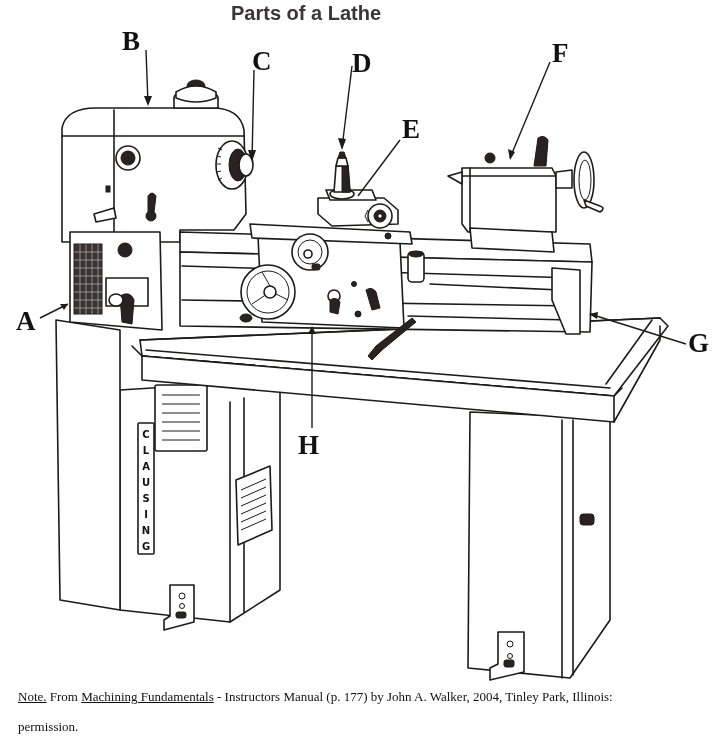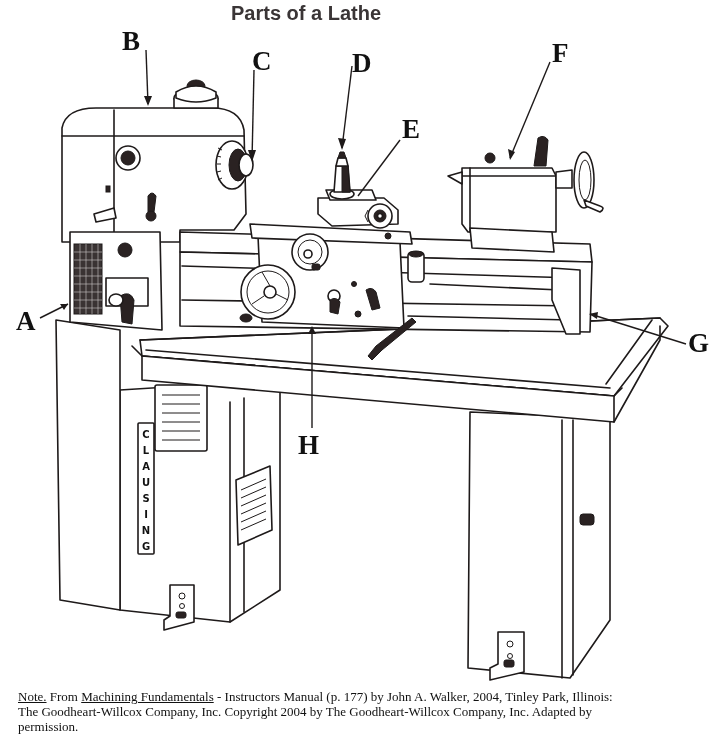--- a/index.html
+++ b/index.html
@@ -228,15 +228,15 @@
   <text class="callout" x="252" y="70">C</text>
   <text class="callout" x="352" y="72">D</text>
   <text class="callout" x="402" y="138">E</text>
   <text class="callout" x="552" y="62">F</text>
   <text class="callout" x="688" y="352">G</text>
   <text class="callout" x="298" y="454">H</text>
 </svg>
 
 <div class="note">
   <span class="u">Note.</span><span> From </span><span class="u">Machining Fundamentals</span><span> - Instructors Manual (p. 177) by John A. Walker, 2004, Tinley Park, Illinois:</span><br>
-  <span>The Goodheart-Willcox Company, Inc. Copyright 2004 by The Goodheart-Willcox Company, Inc. Adapted by</span><br>
+  <br>
   <span>permission.</span>
 </div>
 
 </body></html>

